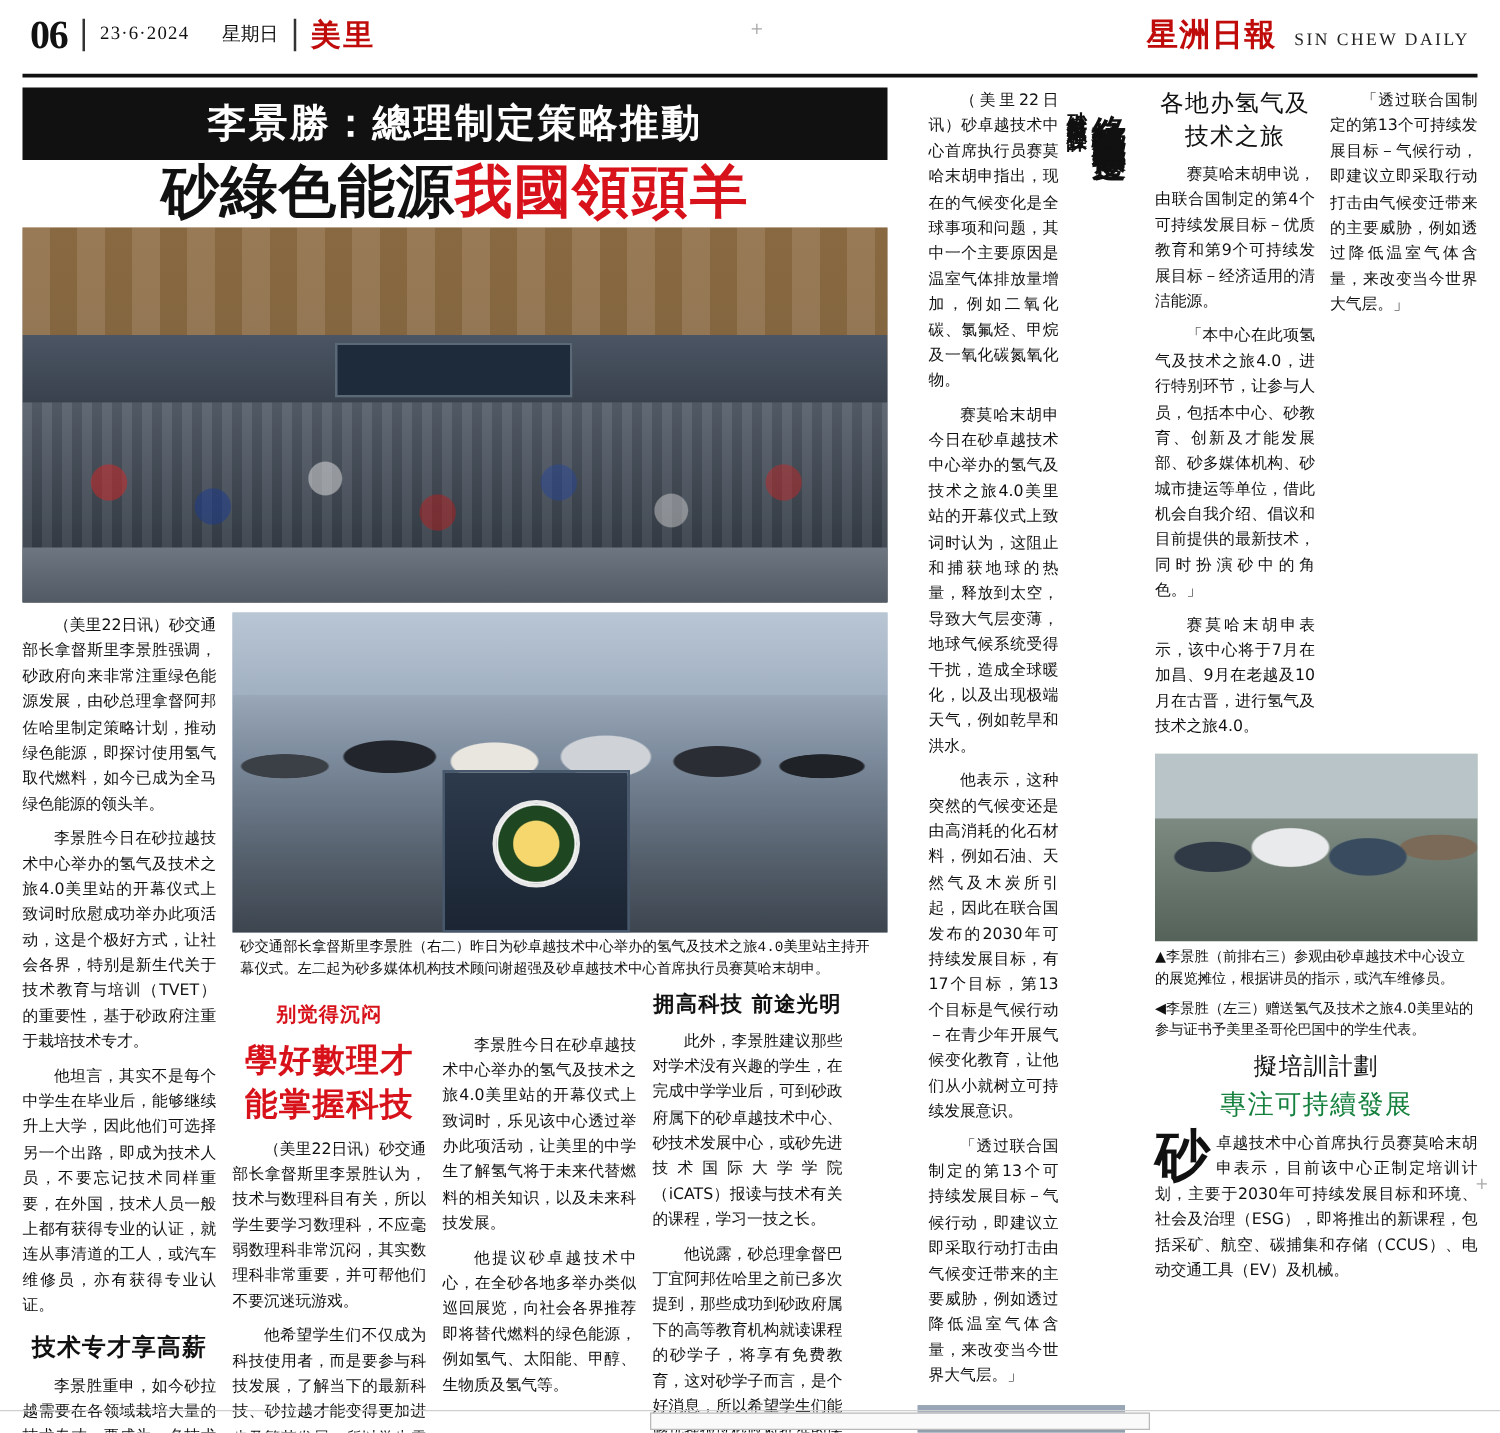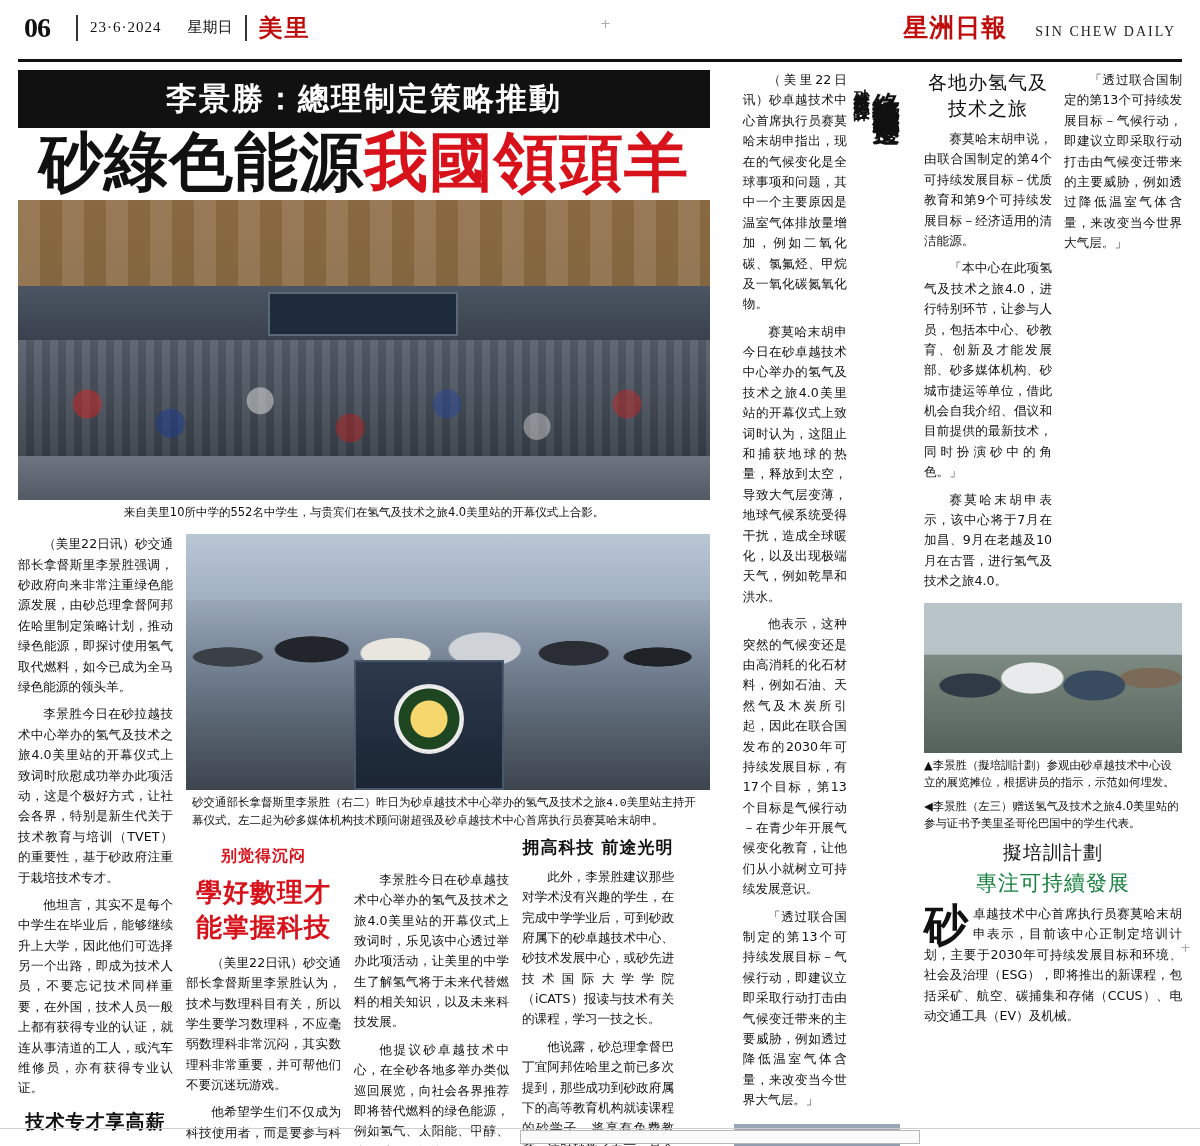--- a/index.html
+++ b/index.html
@@ -23,46 +23,45 @@
   
   .masthead {
     height: 62px;
     display: flex;
     align-items: center;
     border-bottom: 3px solid #111;
     padding: 0 6px 4px 6px;
     position: relative;
   }
   .pagenum {
-    font-size: 28px;
+    font-size: 32px;
     font-weight: bold;
     letter-spacing: -1px;
     color: #111;
-    margin-right: 14px;
     font-family: "Liberation Serif", serif;
   }
   .vrule { width: 2px; height: 26px; background: #333; margin: 0 12px; }
   .mdate {
     font-size: 15px;
     letter-spacing: 1px;
     font-family: "Liberation Serif", serif;
     color: #111;
   }
   .mday { font-size: 15px; color: #111; }
   .mregion {
     font-size: 24px;
     font-weight: bold;
     color: #c00b0b;
     letter-spacing: 2px;
   }
   .mright {
     margin-left: auto;
     display: flex;
     align-items: baseline;
-    gap: 28px;
+    gap: 14px;
     justify-content: flex-end;
   }
   .mlogo {
     font-size: 25px;
     font-weight: bold;
     color: #c00b0b;
     letter-spacing: 1px;
   }
   .mlogo-en {
     font-size: 14px;
@@ -96,21 +95,21 @@
     font-family: "DejaVu Sans", sans-serif;
     padding: 2px 0 4px;
   }
   .mainhead {
     background: #fff;
     text-align: center;
     padding: 2px 0 6px 0;
     line-height: 1;
   }
   .mainhead span {
-    font-size: 64px;
+    font-size: 46px;
     font-weight: bold;
     letter-spacing: 1px;
     font-family: "DejaVu Sans", sans-serif;
   }
   .mh-black { color: #111; }
   .mh-red { color: #d8121b; }
 
   
   .photo {
     position: relative;
@@ -334,21 +333,20 @@
         <span class="mh-black">砂綠色能源</span><span class="mh-red">我國領頭羊</span>
       </div>
 
       <div class="photo ph-aud">
         <div class="aud-ceiling"></div>
         <div class="aud-stageband"></div>
         <div class="aud-screen"></div>
         <div class="aud-crowd"></div>
         <div class="aud-floor"></div>
       </div>
-      <div class="cap">来自美里10所中学的552名中学生，与贵宾们在氢气及技术之旅4.0美里站的开幕仪式上合影。</div>
 
       <div class="cols3">
 
         <div class="tcol">
           <p>（美里22日讯）砂交通部长拿督斯里李景胜强调，砂政府向来非常注重绿色能源发展，由砂总理拿督阿邦佐哈里制定策略计划，推动绿色能源，即探讨使用氢气取代燃料，如今已成为全马绿色能源的领头羊。</p>
           <p>李景胜今日在砂拉越技术中心举办的氢气及技术之旅4.0美里站的开幕仪式上致词时欣慰成功举办此项活动，这是个极好方式，让社会各界，特别是新生代关于技术教育与培训（TVET）的重要性，基于砂政府注重于栽培技术专才。</p>
           <p>他坦言，其实不是每个中学生在毕业后，能够继续升上大学，因此他们可选择另一个出路，即成为技术人员，不要忘记技术同样重要，在外国，技术人员一般上都有获得专业的认证，就连从事清道的工人，或汽车维修员，亦有获得专业认证。</p>
           <div class="subhead subhead-black">技术专才享高薪</div>
           <p>李景胜重申，如今砂拉越需要在各领域栽培大量的技术专才，要成为一名技术专才，就需要完成专业课程以获得认证，才能享有高薪，因此砂拉越就可在2030年成为高收入地区，即每个家庭成员都是技术专才或专业人士，照么家庭总收入才高。</p>
 
@@ -420,21 +418,21 @@
           <p>赛莫哈末胡申表示，该中心将于7月在加昌、9月在老越及10月在古晋，进行氢气及技术之旅4.0。</p>
         </div>
         <div style="width:118px;" class="rcol">
           <p>「透过联合国制定的第13个可持续发展目标－气候行动，即建议立即采取行动打击由气候变迁带来的主要威胁，例如透过降低温室气体含量，来改变当今世界大气层。」</p>
         </div>
       </div>
 
       <div class="photo ph-r1" style="margin-top:4px;">
         <div class="r1-scene"></div>
       </div>
-      <div class="r-caption">▲李景胜（擬培訓計劃）参观由砂卓越技术中心设立的展览摊位，根据讲员的指示，示范如何埋发。</div>
+      <div class="r-caption">▲李景胜（前排右三）参观由砂卓越技术中心设立的展览摊位，根据讲员的指示，或汽车维修员。</div>
       <div class="r-caption">◀李景胜（左三）赠送氢气及技术之旅4.0美里站的参与证书予美里圣哥伦巴国中的学生代表。</div>
 
       <div class="rhead">擬培訓計劃</div>
       <div class="rhead rhead-red" style="margin-top:-4px;">專注可持續發展</div>
 
       <div class="rcol">
         <p style="text-indent:0;"><span class="dropchar">砂</span><span>卓越技术中心首席执行员赛莫哈末胡申表示，目前该中心正制定培训计划，主要于2030年可持续发展目标和环境、社会及治理（ESG），即将推出的新课程，包括采矿、航空、碳捕集和存储（CCUS）、电动交通工具（EV）及机械。</span></p>
 
       </div>
     </div>

